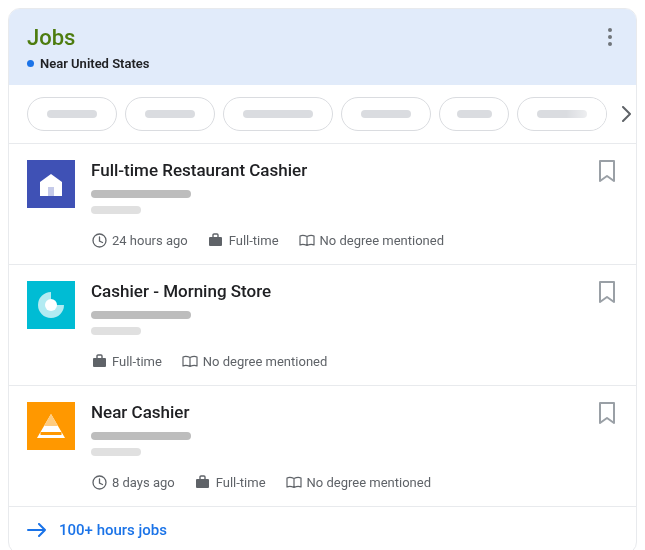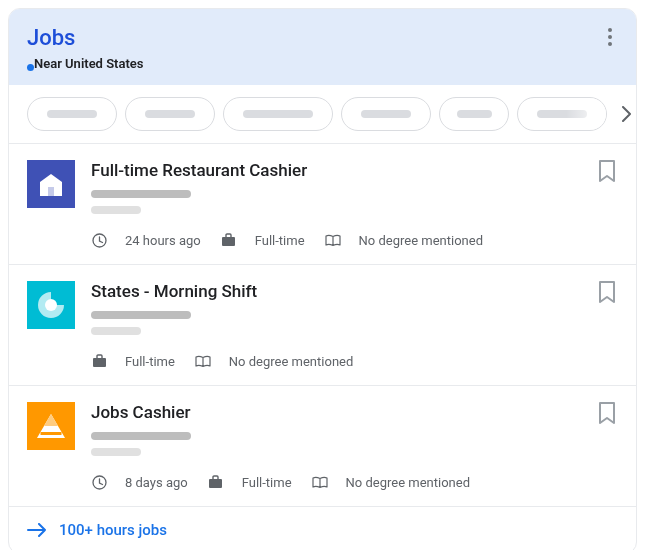--- a/index.html
+++ b/index.html
@@ -1,20 +1,20 @@
 <!DOCTYPE html>
 <html><head>
   <meta charset="utf-8">
   <style>
     * { margin: 0; padding: 0; box-sizing: border-box; }
     body { font-family: -apple-system, BlinkMacSystemFont, 'Segoe UI', Roboto, Arial, sans-serif; background: #fff; padding: 8px; }
     .card { width: 629px; border: 1px solid #e8eaed; border-radius: 12px; overflow: hidden; }
     .header { background: #e1ebfa; padding: 16px 18px 14px; position: relative; }
-    .header-title { font-size: 22px; font-weight: 500; color: #1d4ed8; margin-bottom: 6px; }
-    .header-sub { display: flex; align-items: flex-end; }
+    .header-title { font-size: 22px; font-weight: 500; color: #4d7c0f; margin-bottom: 6px; }
+    .header-sub { display: flex; align-items: center; gap: 6px; }
     .header-dot { width: 7px; height: 7px; background: #1a73e8; border-radius: 50%; }
     .header-location { font-size: 13px; font-weight: 600; color: #202124; }
     .more-icon { position: absolute; top: 16px; right: 14px; width: 24px; height: 24px; display: flex; flex-direction: column; align-items: center; justify-content: center; gap: 3px; cursor: pointer; }
     .more-icon span { width: 4px; height: 4px; background: #70757a; border-radius: 50%; }
     .filter-row { display: flex; align-items: center; gap: 8px; padding: 12px 12px 12px 18px; border-bottom: 1px solid #e8eaed; }
     .filter-chip { border: 1px solid #dadce0; border-radius: 18px; height: 34px; display: flex; align-items: center; justify-content: center; flex-shrink: 0; }
     .filter-chip .ph { height: 8px; background: #dadce0; border-radius: 4px; }
     .filter-fade { position: relative; }
     .filter-fade::after { content: ''; position: absolute; right: 0; top: 0; bottom: 0; width: 40px; background: linear-gradient(to right, transparent, #fff); border-radius: 0 18px 18px 0; }
     .chevron-right { width: 24px; height: 24px; display: flex; align-items: center; justify-content: center; cursor: pointer; flex-shrink: 0; margin-left: auto; }
@@ -22,21 +22,21 @@
     .job-item:last-of-type { border-bottom: 1px solid #e8eaed; }
     .job-logo { width: 48px; height: 48px; flex-shrink: 0; display: flex; align-items: center; justify-content: center; }
     .logo-indigo { background: #3f51b5; }
     .logo-teal { background: #00bcd4; }
     .logo-orange { background: #ff9800; }
     .job-body { flex: 1; min-width: 0; }
     .job-title { font-size: 17px; font-weight: 500; color: #202124; margin-bottom: 10px; }
     .job-ph1 { width: 100px; height: 8px; background: #bdbdbd; border-radius: 4px; margin-bottom: 8px; }
     .job-ph2 { width: 50px; height: 8px; background: #e0e0e0; border-radius: 4px; margin-bottom: 18px; }
     .job-meta { display: flex; align-items: center; gap: 20px; flex-wrap: wrap; }
-    .meta-item { display: flex; align-items: center; gap: 18px; }
+    .meta-item { display: flex; align-items: center; gap: 5px; }
     .meta-icon { width: 16px; height: 16px; display: flex; align-items: center; justify-content: center; color: #5f6368; }
     .meta-text { font-size: 13px; color: #5f6368; }
     .bookmark { position: absolute; top: 16px; right: 18px; width: 20px; height: 20px; cursor: pointer; }
     .footer-link { display: flex; align-items: center; gap: 12px; padding: 14px 18px; cursor: pointer; }
     .footer-link-text { font-size: 15px; color: #1a73e8; font-weight: 500; }
     svg { display: block; }
   </style>
 </head>
 <body>
 
@@ -129,21 +129,21 @@
   </div>
 
   <div class="job-item">
     <div class="job-logo logo-teal">
       <svg width="34" height="34" viewBox="0 0 34 34">
           <path d="M17 4 A13 13 0 1 0 30 17 L17 17 Z" fill="#b2ebf2"></path>
           <circle cx="17" cy="17" r="6" fill="#fff"></circle>
         </svg>
     </div>
     <div class="job-body">
-      <div class="job-title">States - Morning Shift</div>
+      <div class="job-title">Cashier - Morning Store</div>
       <div class="job-ph1"></div>
       <div class="job-ph2"></div>
       <div class="job-meta">
         <div class="meta-item">
           <span class="meta-icon">
               <svg width="15" height="14" viewBox="0 0 15 14">
                 <rect x="1" y="4" width="13" height="9" rx="1" fill="#5f6368"></rect>
                 <path d="M5 4 L5 2 C5 1.5 5.5 1 6 1 L9 1 C9.5 1 10 1.5 10 2 L10 4" stroke="#5f6368" stroke-width="1.4" fill="none"></path>
               </svg>
             </span>
@@ -168,21 +168,21 @@
 
   <div class="job-item">
     <div class="job-logo logo-orange">
       <svg width="32" height="28" viewBox="0 0 32 28">
           <path d="M16 2 L30 26 L2 26 Z" fill="#fff"></path>
           <path d="M16 2 L23 14 L9 14 Z" fill="#ffcc80"></path>
           <rect x="5.5" y="20" width="21" height="3" fill="#ff9800"></rect>
         </svg>
     </div>
     <div class="job-body">
-      <div class="job-title">Jobs Cashier</div>
+      <div class="job-title">Near Cashier</div>
       <div class="job-ph1"></div>
       <div class="job-ph2"></div>
       <div class="job-meta">
         <div class="meta-item">
           <span class="meta-icon">
               <svg width="15" height="15" viewBox="0 0 15 15">
                 <circle cx="7.5" cy="7.5" r="6.5" stroke="#5f6368" stroke-width="1.3" fill="none"></circle>
                 <path d="M7.5 4 L7.5 8 L10.5 9.5" stroke="#5f6368" stroke-width="1.3" fill="none" stroke-linecap="round"></path>
               </svg>
             </span>

